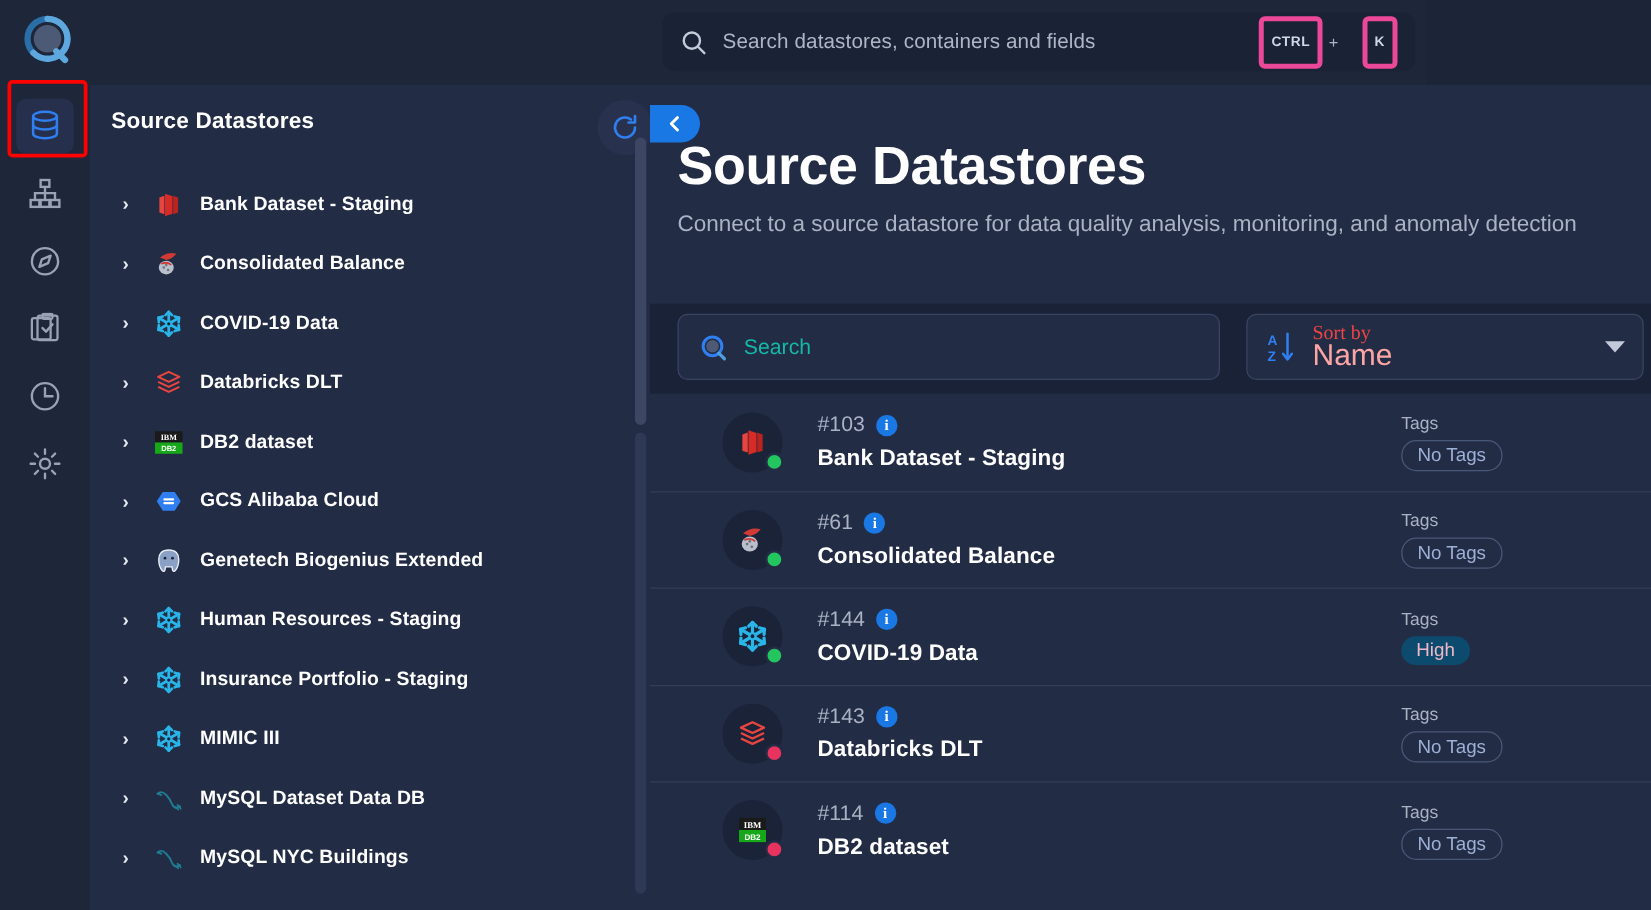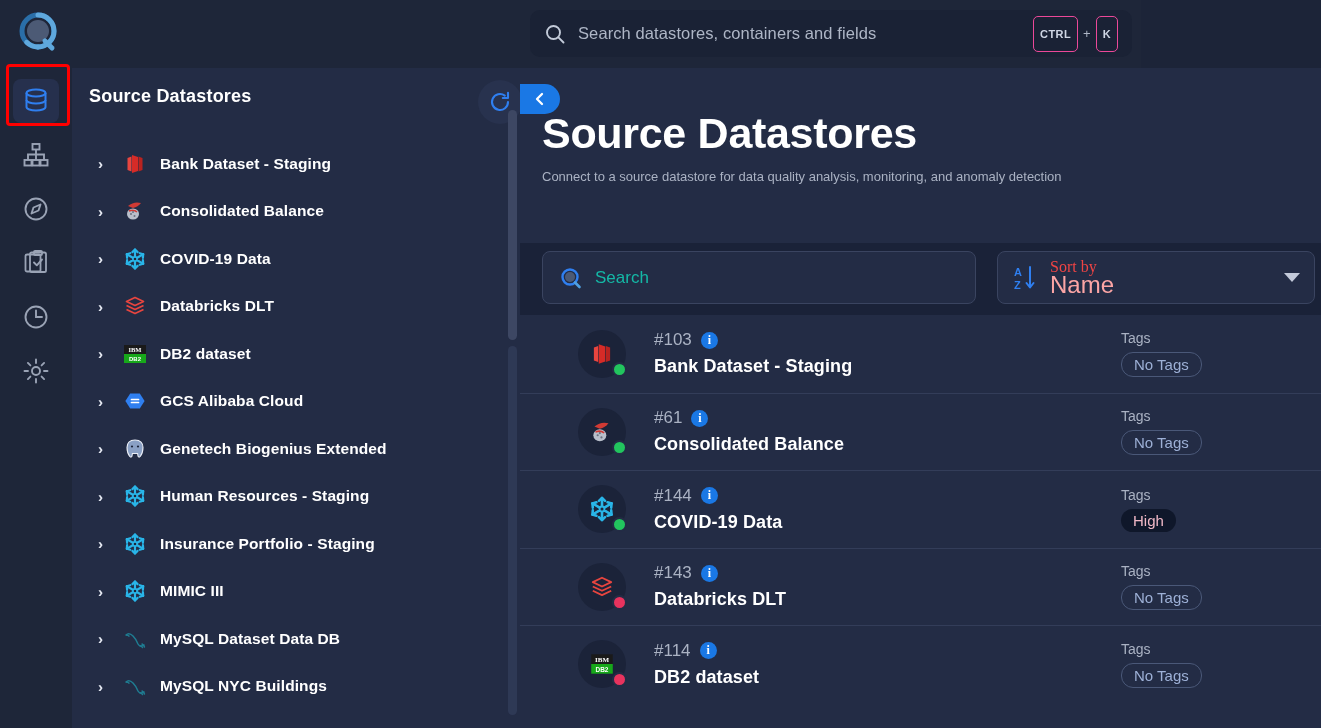--- a/index.html
+++ b/index.html
@@ -24,22 +24,22 @@
   .global-search {
     position: absolute; left: 530px; top: 10px; width: 602px; height: 47px;
     background: #1a2235; border-radius: 10px;
     display: flex; align-items: center; padding: 0 14px;
   }
   .global-search .gs-icon { width: 22px; height: 22px; margin-right: 12px; flex: 0 0 auto; }
   .global-search .gs-ph {
     flex: 1 1 auto; color: #aeb6c6; font-size: 16.5px; letter-spacing: .1px;
   }
   .kbd {
-    border: 1px solid #ec4899; border-radius: 5px; color: #cfd6e4;
-    font-size: 11px; font-weight: bold; padding: 11px 6px; letter-spacing: .4px;
+    border: 4px solid #ec4899; border-radius: 5px; color: #cfd6e4;
+    font-size: 11px; font-weight: bold; padding: 11px 6px; letter-spacing: .4px; margin-left: 14px;
   }
   .kbd-plus { color: #aeb6c6; font-size: 13px; margin: 0 5px; }
 
   
   .rail {
     position: absolute; left: 0; top: 68px; width: 72px; height: 660px;
     background: #1e2639; border-right: 1px solid #2a3busy;
     z-index: 5;
   }
   .rail-inner { padding-top: 6px; }
@@ -108,21 +108,21 @@
     position: absolute; left: 0px; top: 16px; width: 40px; height: 30px;
     background: #1a78e5; border-radius: 0 16px 16px 0;
     display: flex; align-items: center; justify-content: center; z-index: 4;
   }
   .page-head { position: absolute; left: 22px; top: 40px; width: 770px; }
   .page-title {
     color: #ffffff; font-size: 43px; font-weight: bold; letter-spacing: -0.3px;
     line-height: 50px;
   }
   .page-sub {
-    color: #aab2c3; font-size: 13px; margin-top: 11px; white-space: nowrap;
+    color: #aab2c3; font-size: 18px; margin-top: 11px; white-space: nowrap;
     letter-spacing: 0px;
   }
   .toolbar-band {
     position: absolute; left: 0; top: 175px; width: 801px; height: 72px;
     background: #1a2238;
   }
   .ds-search {
     position: absolute; left: 22px; top: 8px; width: 434px; height: 53px;
     background: #232c45; border: 1px solid #3a4460; border-radius: 8px;
     display: flex; align-items: center; padding: 0 16px;
@@ -176,21 +176,21 @@
     color: #ffffff; font-size: 18px; font-weight: bold; margin-top: 6px;
     letter-spacing: .1px;
   }
   .tags-cell { width: 200px; flex: 0 0 auto; margin-left: auto; padding-right: 104px; }
   .tags-label { color: #aab2c3; font-size: 14px; }
   .tag-pill {
     display: inline-block; margin-top: 6px; padding: 3px 12px;
     border-radius: 12px; font-size: 15px;
   }
   .tag-pill.none { border: 1px solid #4a5878; color: #9db0d6; }
-  .tag-pill.high { background: #0f172a; color: #f0b8c6; }
+  .tag-pill.high { background: #0c4a6e; color: #f0b8c6; }
 
   svg { display: block; }
 </style>
 </head>
 <body>
 
 <div id="app">
 
   <div class="topbar">
     <div class="logo">

